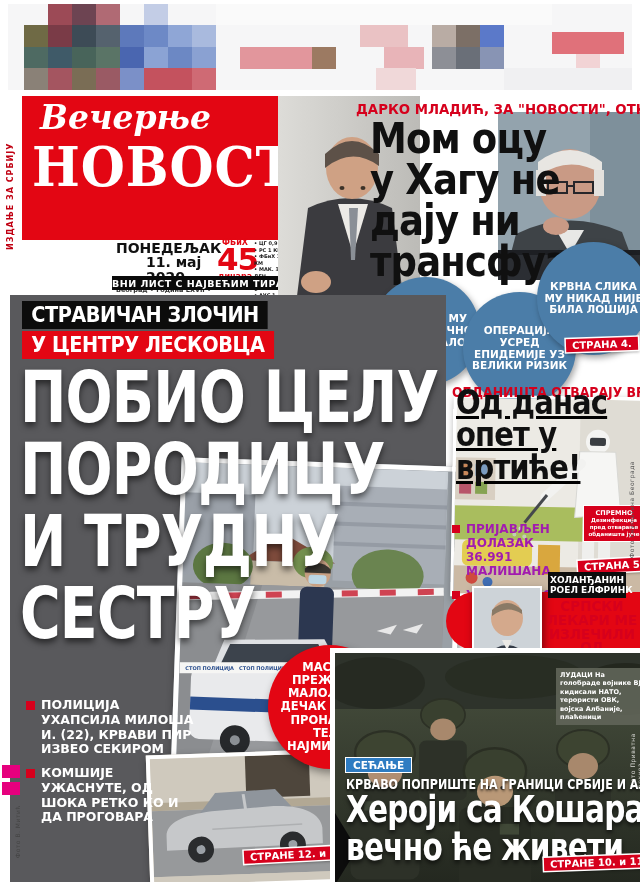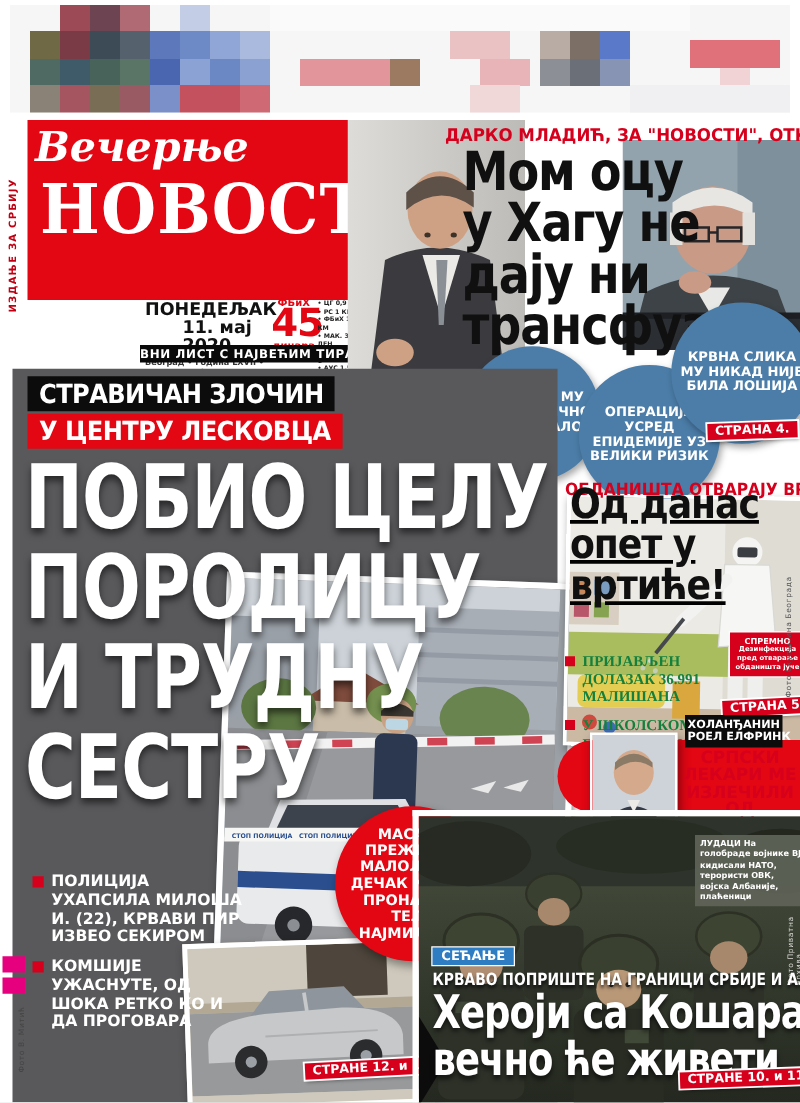--- a/index.html
+++ b/index.html
@@ -23,21 +23,21 @@
   .mlline{font-size:43px;font-weight:bold;color:#101010;line-height:.95;white-space:nowrap;
           transform:scaleX(.86);transform-origin:0 0;letter-spacing:-1px;}
   .kgline{font-size:33px;font-weight:bold;color:#101010;line-height:.98;white-space:nowrap;
           transform:scaleX(.88);transform-origin:0 0;letter-spacing:-1px;}
   .kosline{font-size:37px;font-weight:bold;color:#fff;line-height:.97;white-space:nowrap;
            transform:scaleX(.8);transform-origin:0 0;letter-spacing:-1px;
            text-shadow:0 3px 5px rgba(0,0,0,.6);}
   .bullet{display:flex;gap:6px;margin-bottom:9px;}
   .bullet .sq{flex:0 0 auto;width:9px;height:9px;background:#d6001c;margin-top:3px;}
   .bullet .tx{color:#fff;font-weight:bold;font-size:12.5px;line-height:1.18;}
-  .kgbullet .tx{color:#15803d;font-family:Liberation Serif, serif;}
+  .kgbullet .tx{color:#a21caf;}
   .photo{box-shadow:2px 4px 8px rgba(0,0,0,.45);}
   svg{display:block;}
 </style>
 </head>
 <body>
 
 <div id="page">
 
   <div class="abs" style="left:8px;top:4px;width:624px;height:86px;">
     <svg width="624" height="86" shape-rendering="crispEdges">
@@ -84,21 +84,21 @@
       <rect x="544" y="28" width="72" height="22" fill="#e0717a"></rect>
       <rect x="568" y="50" width="24" height="22" fill="#f2d3d5"></rect>
       <rect x="208" y="0" width="336" height="21" fill="#fafafa"></rect>
       <rect x="496" y="64" width="128" height="22" fill="#f0f0f2"></rect>
     </svg>
   </div>
 
   <div class="abs vtext b" style="left:6px;top:100px;height:150px;font-size:8px;color:#c00012;letter-spacing:1px;">ИЗДАЊЕ ЗА СРБИЈУ</div>
 
   <div class="abs" style="left:22px;top:96px;width:266px;height:144px;background:#e30613;">
-    <div class="abs" style="left:6px;top:2px;font-family:'DejaVu Serif',serif;font-style:italic;font-weight:bold;font-size:33px;color:#fff;">Вечерње</div>
+    <div class="abs" style="left:18px;top:2px;font-family:'DejaVu Serif',serif;font-style:italic;font-weight:bold;font-size:33px;color:#fff;">Вечерње</div>
     <div class="abs" style="left:10px;top:38px;font-family:'DejaVu Serif',serif;font-weight:bold;font-size:55px;color:#fff;letter-spacing:1px;transform:scaleX(.92);transform-origin:0 0;">НОВОСТИ</div>
   </div>
 
 
   <div class="abs" style="left:116px;top:241px;width:105px;">
     <div class="b" style="font-size:14px;color:#111;line-height:1;">ПОНЕДЕЉАК</div>
     <div class="b" style="font-size:14px;color:#111;line-height:1.05;margin-left:30px;">11. мај 2020.</div>
     <div class="b" style="font-size:6.5px;color:#333;margin-top:2px;">Београд • Година LXVII • www.novosti.rs</div>
   </div>
 

